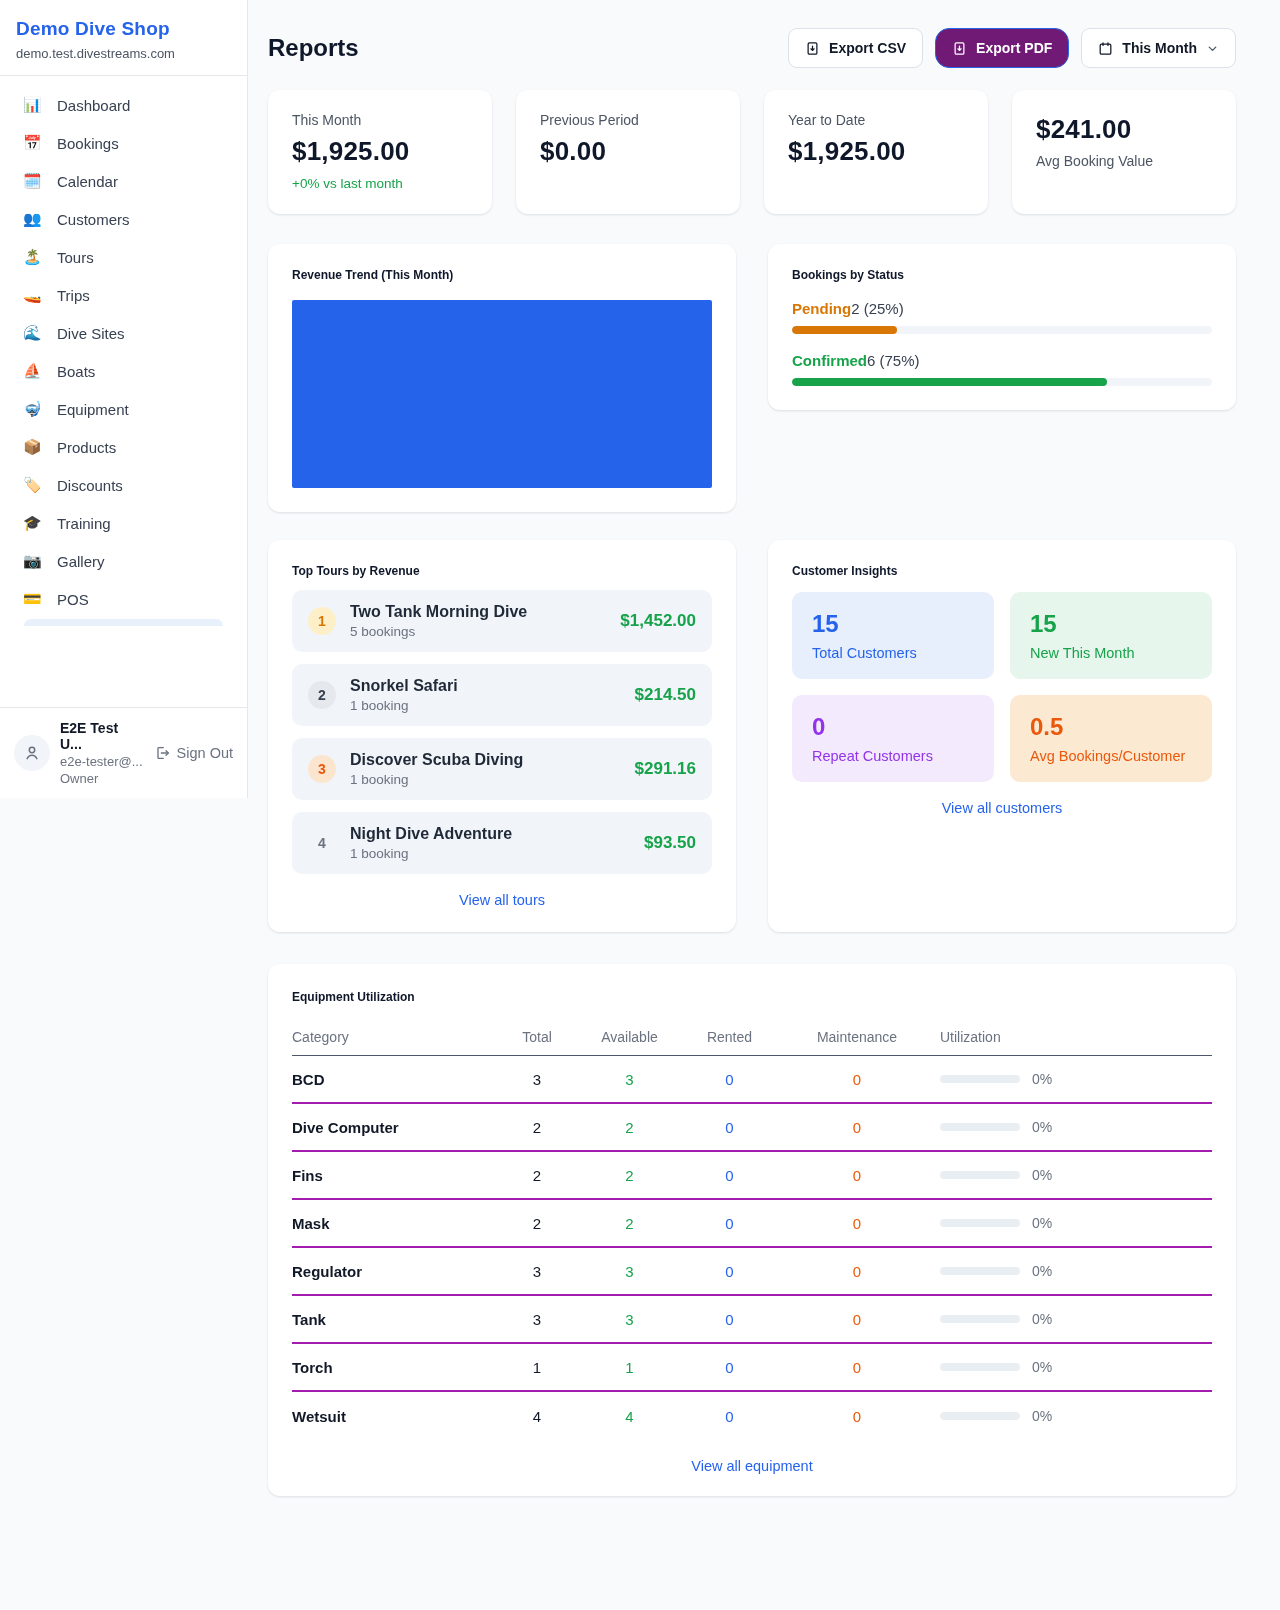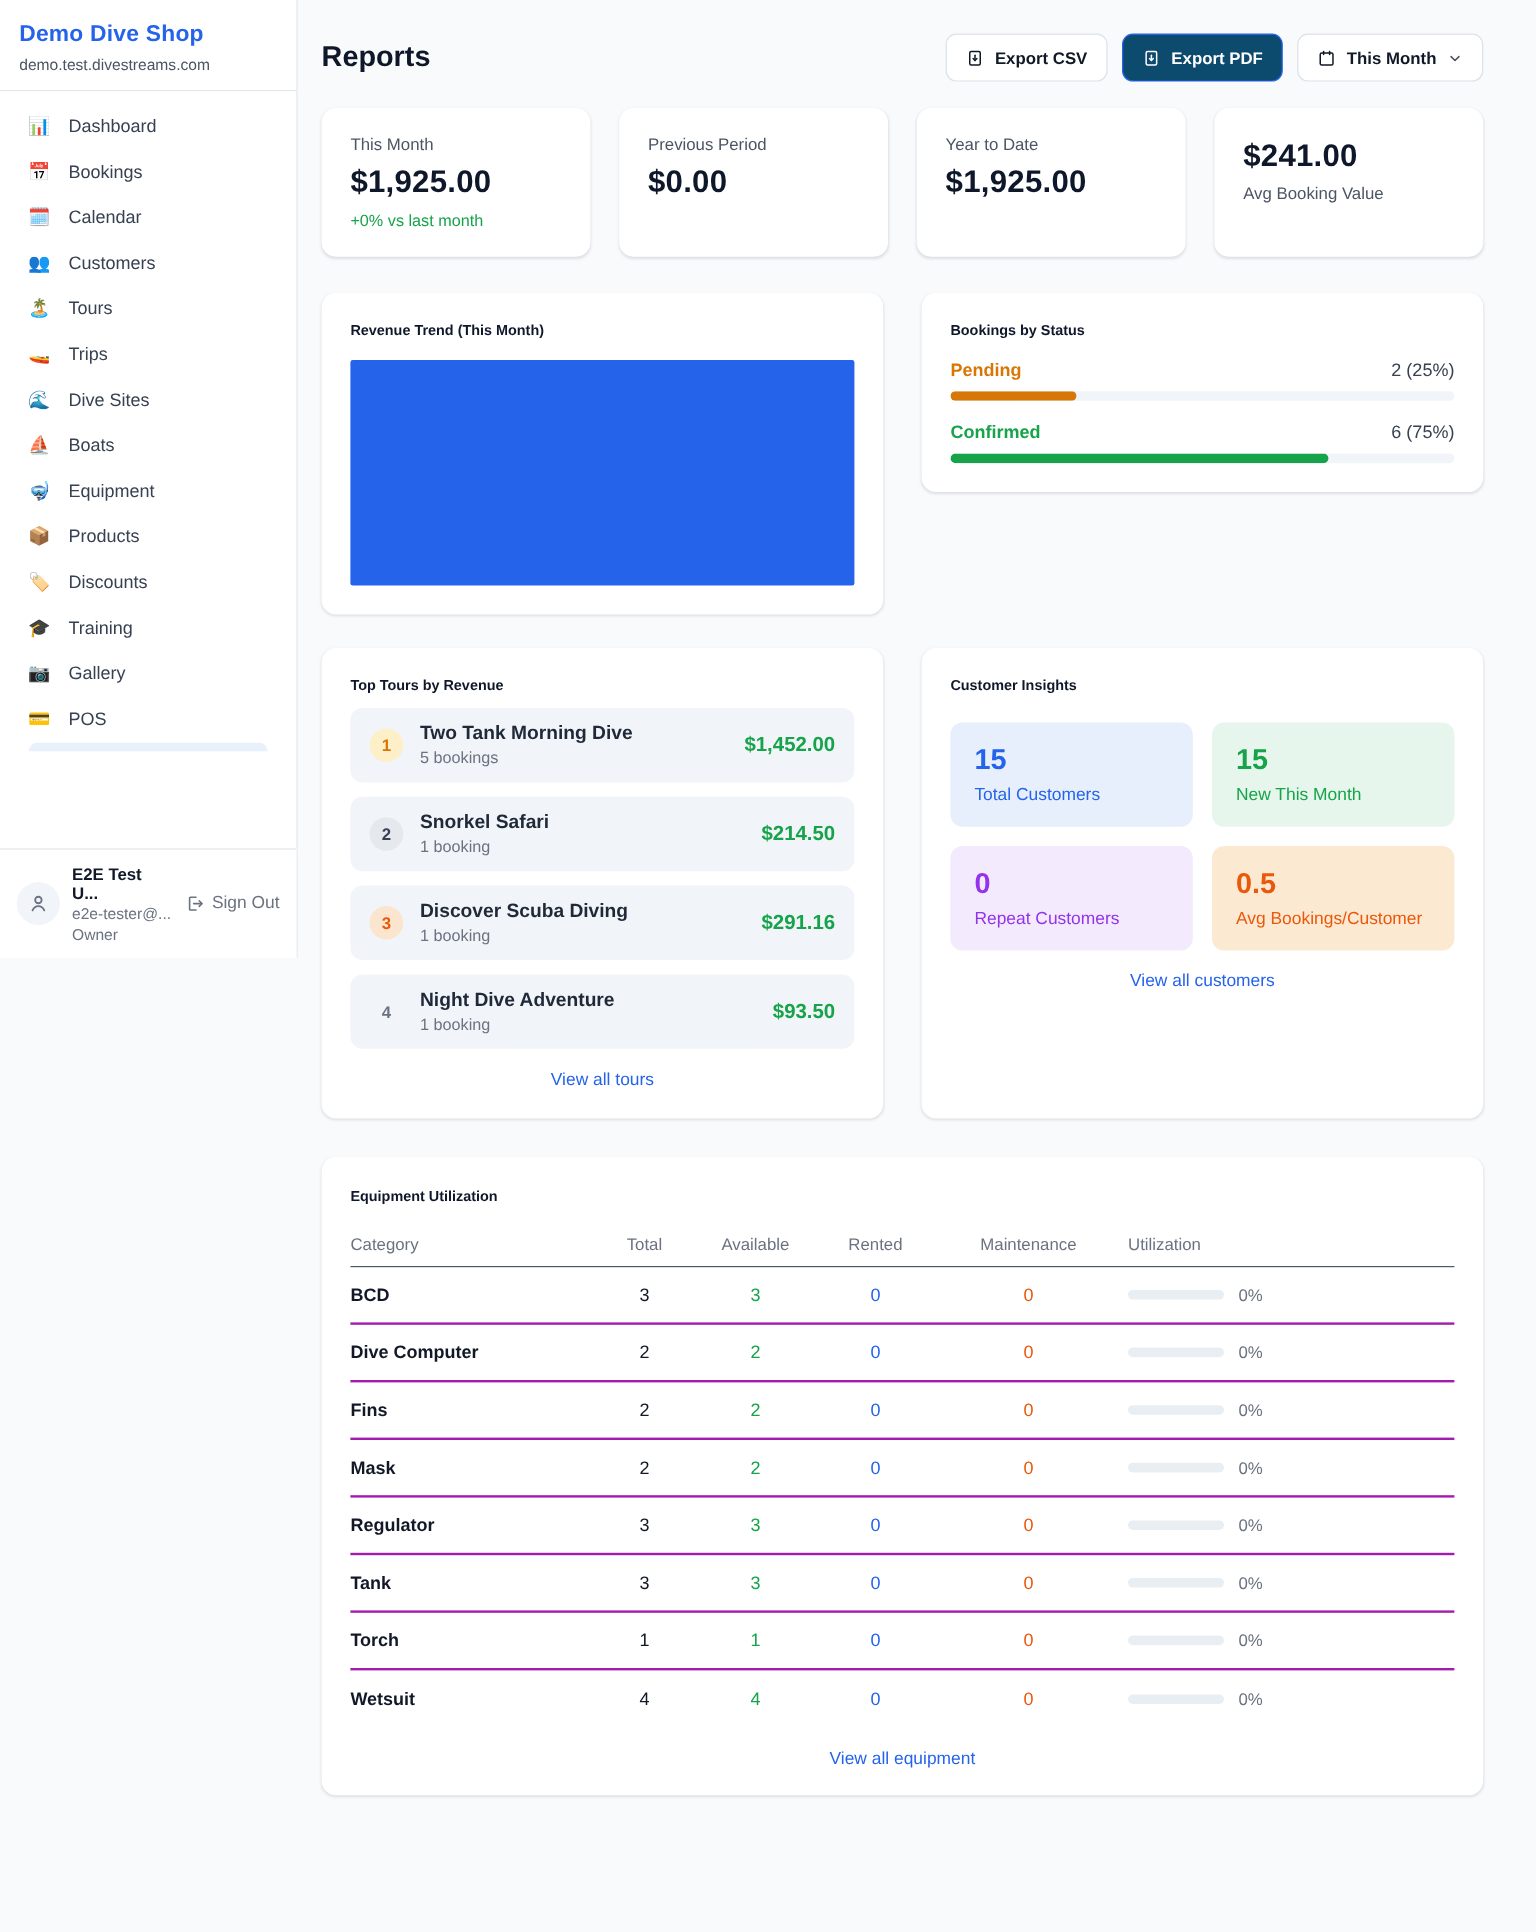--- a/index.html
+++ b/index.html
@@ -52,21 +52,21 @@
   .main { position: absolute; left: 236px; top: 0; width: 1032px; padding: 28px 32px 40px 32px; }
   .page-head { display: flex; align-items: center; justify-content: space-between; }
   .page-title { font-size: 24px; font-weight: 700; color: #0f172a; }
   .head-actions { display: flex; gap: 12px; }
   .btn {
     display: inline-flex; align-items: center; gap: 9px;
     height: 40px; padding: 0 16px; border-radius: 9px;
     font-size: 14px; font-weight: 600; cursor: pointer;
     border: 1px solid #dde2e8; background: #fff; color: #111827;
   }
-  .btn-primary { background: #0c4a6e; border-color: #2563eb; color: #fff; }
+  .btn-primary { background: #701a75; border-color: #2563eb; color: #fff; border-radius: 14px; }
   .btn svg { display: block; }
 
   .card {
     background: #fff; border-radius: 12px;
     box-shadow: 0 1px 3px rgba(15,23,42,.08), 0 1px 2px rgba(15,23,42,.04);
   }
   .card-title { font-size: 12px; font-weight: 700; color: #0f172a; }
 
   .stats-grid { display: grid; grid-template-columns: repeat(4, 1fr); gap: 24px; margin-top: 22px; }
   .stat-card { padding: 22px 24px; min-height: 124px; }
@@ -75,21 +75,21 @@
   .stat-delta { font-size: 13.5px; color: #16a34a; margin-top: 9px; }
   .stat-card.flip .stat-value { margin-top: 2px; }
   .stat-card.flip .stat-label { margin-top: 8px; }
 
   .two-col { display: grid; grid-template-columns: 1fr 1fr; column-gap: 32px; row-gap: 28px; margin-top: 30px; align-items: start; }
   .panel { padding: 24px; }
 
   .chart-block { margin-top: 18px; height: 188px; border-radius: 2px; }
 
   .status-row { margin-top: 18px; }
-  .status-line { display: flex; justify-content: space-between; align-items: baseline; }
+  .status-line { display: flex; justify-content: flex-start; align-items: baseline; }
   .status-name { font-size: 15px; font-weight: 700; }
   .status-count { font-size: 15px; color: #374151; }
   .bar-track { margin-top: 9px; height: 8px; border-radius: 4px; background: #f1f5f9; overflow: hidden; }
   .bar-fill { height: 100%; border-radius: 4px; }
 
   .tour-row {
     display: flex; align-items: center; gap: 14px;
     background: #f1f4f8; border-radius: 10px;
     padding: 13px 16px; margin-top: 12px;
   }
@@ -97,21 +97,21 @@
     width: 28px; height: 28px; border-radius: 50%;
     display: flex; align-items: center; justify-content: center;
     font-size: 14px; font-weight: 700; flex: 0 0 28px;
   }
   .tour-info { flex: 1 1 auto; }
   .tour-name { font-size: 16px; font-weight: 700; color: #1f2937; }
   .tour-sub { font-size: 13.5px; color: #6b7280; margin-top: 3px; }
   .tour-amount { font-size: 17px; font-weight: 700; color: #16a34a; }
   .view-all { display: block; text-align: center; color: #2563eb; font-size: 14.5px; margin-top: 18px; cursor: pointer; text-decoration: none; }
 
-  .insight-grid { display: grid; grid-template-columns: 1fr 1fr; gap: 16px; margin-top: 24px; }
+  .insight-grid { display: grid; grid-template-columns: 1fr 1fr; gap: 16px; margin-top: 14px; }
   .insight-tile { border-radius: 10px; padding: 18px 20px; }
   .insight-value { font-size: 24px; font-weight: 700; }
   .insight-label { font-size: 14.5px; margin-top: 7px; }
 
   .equip-card { margin-top: 32px; padding: 26px 24px 22px 24px; }
   .equip-table { width: 100%; margin-top: 14px; }
   .equip-row {
     display: grid;
     grid-template-columns: 200px 90px 95px 105px 150px 1fr;
     align-items: center; height: 48px;

